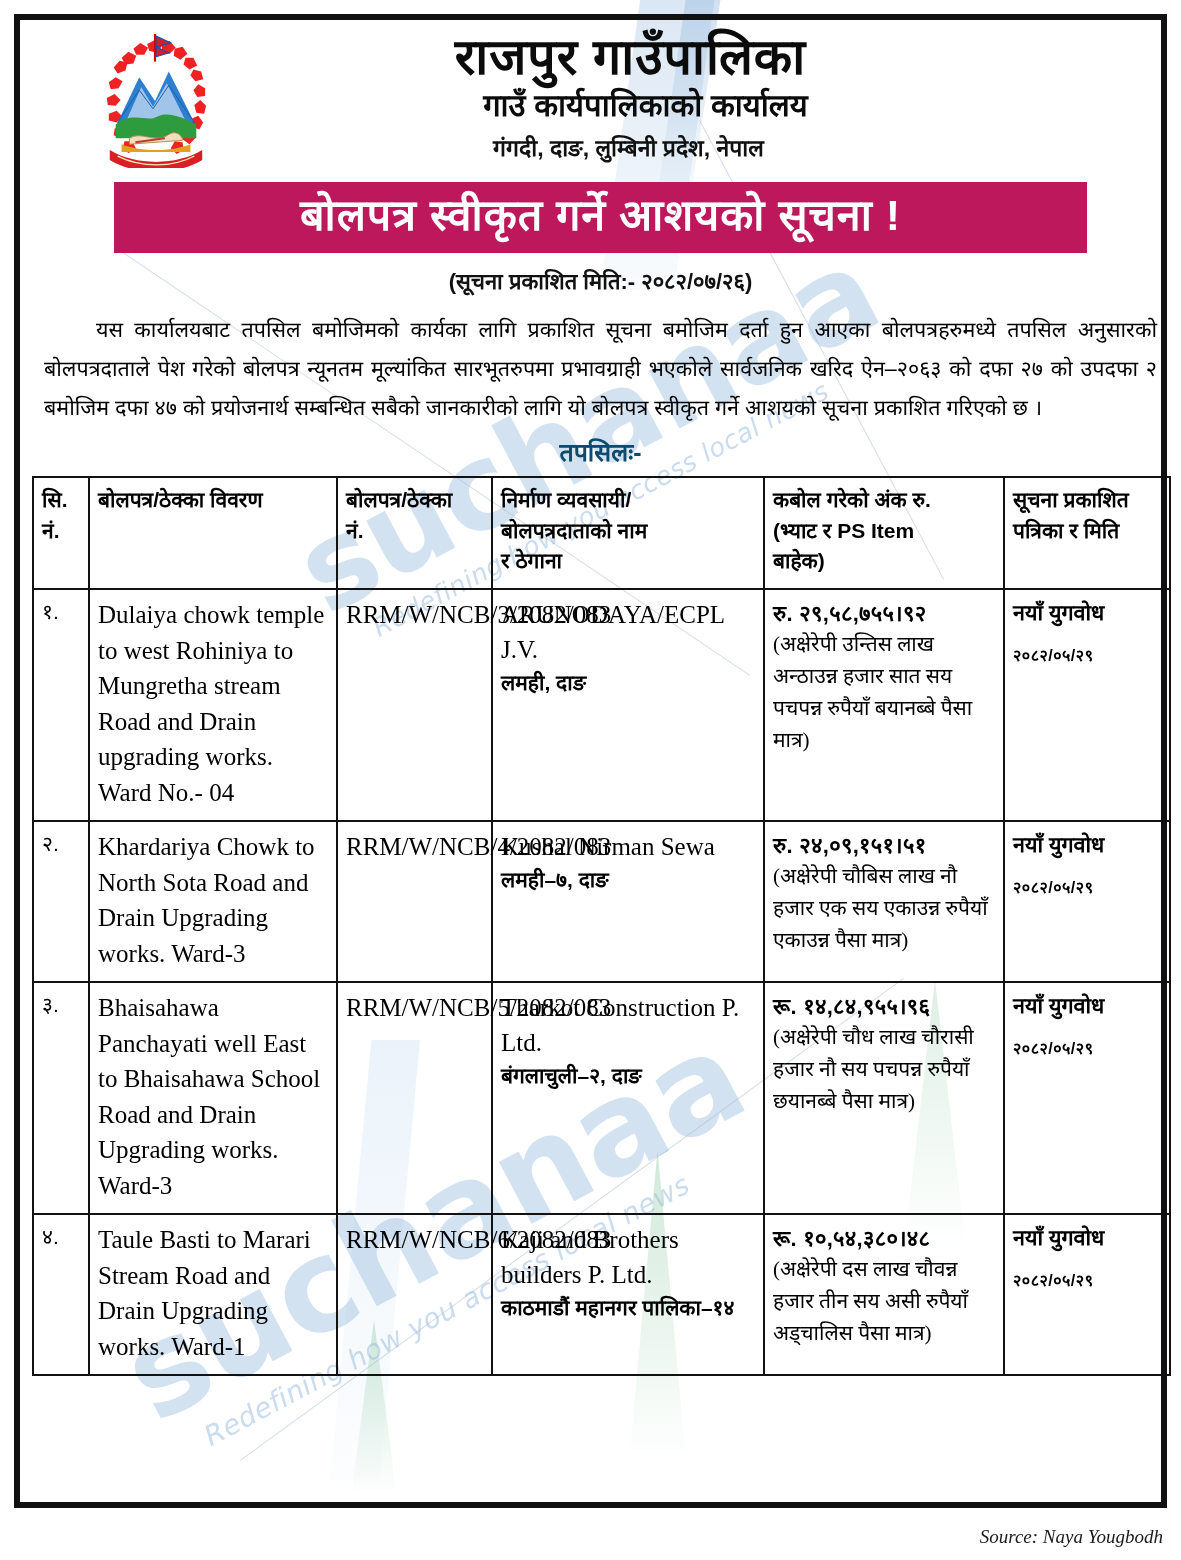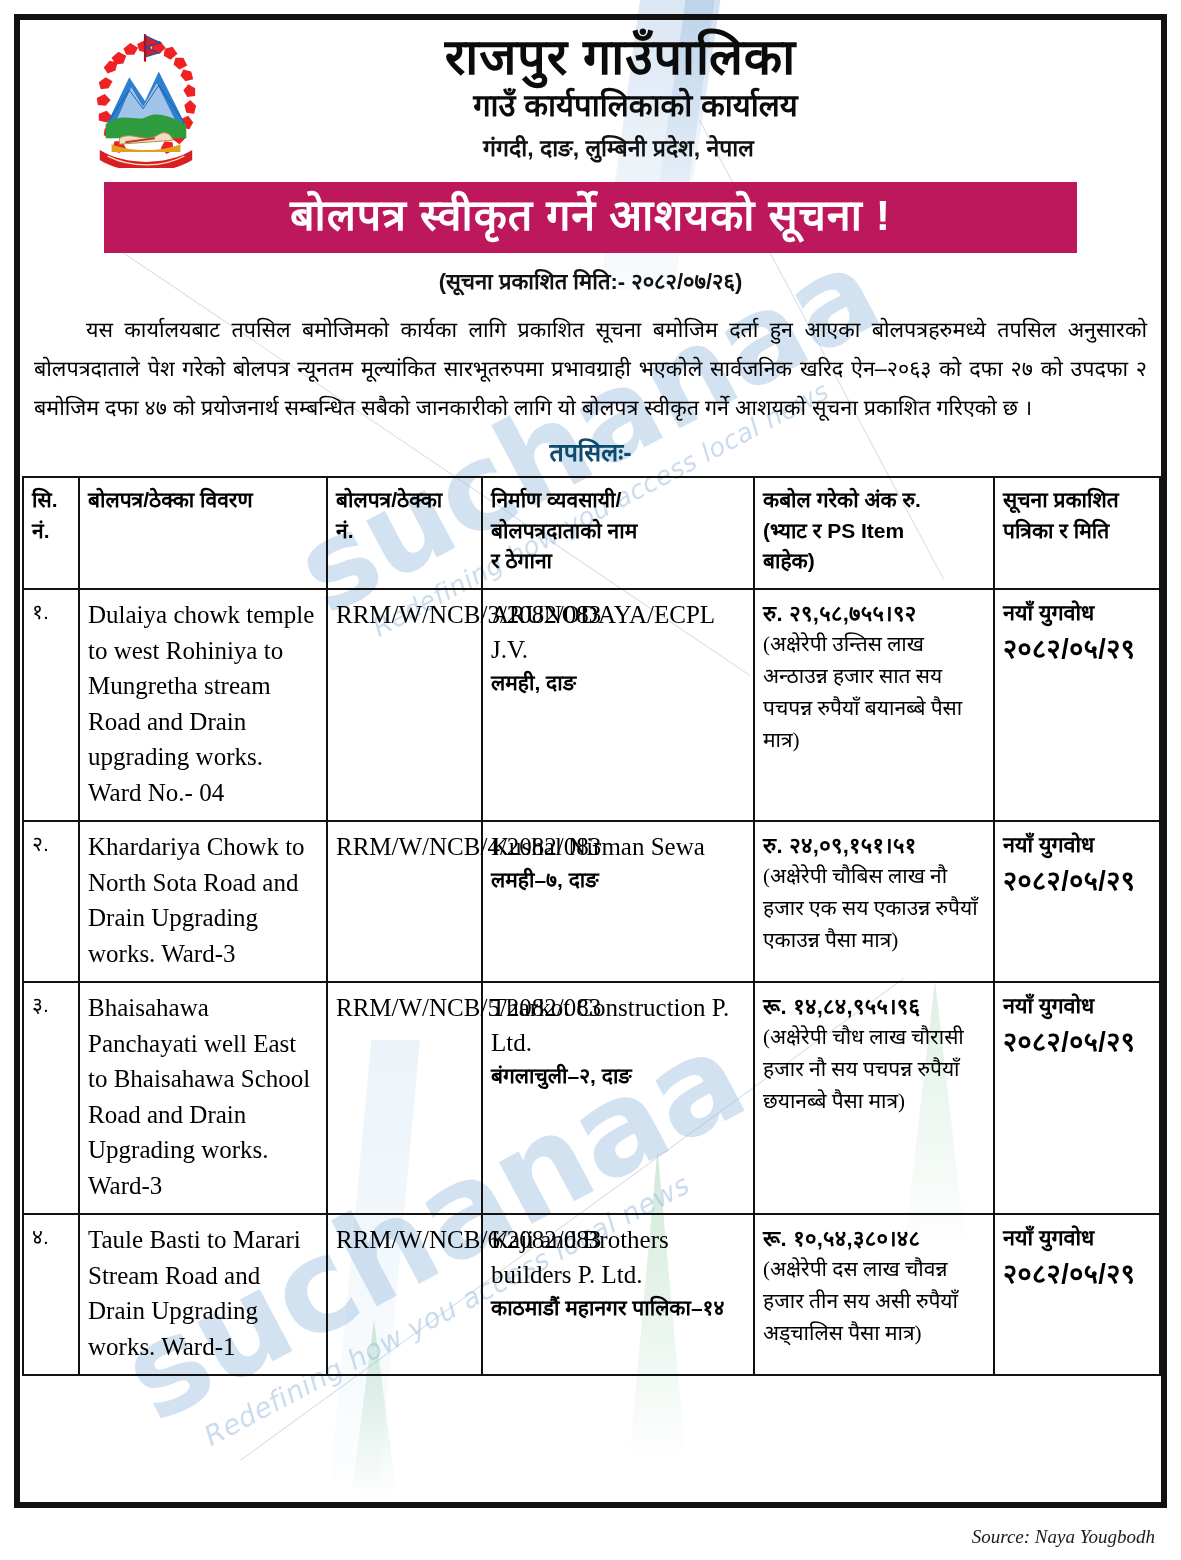--- a/index.html
+++ b/index.html
@@ -77,21 +77,21 @@
     position: absolute;
     left: 14px; top: 14px;
     width: 1153px; height: 1494px;
     border: 6px solid #111111;
     background: transparent;
     z-index: 2;
   }
 
   #page-content {
     position: absolute;
-    left: 20px; top: 20px;
+    left: 30px; top: 20px;
     width: 1141px;
     z-index: 3;
   }
 
   
   #letterhead {
     position: relative;
     padding: 10px 0 4px 0;
     text-align: center;
   }
@@ -242,40 +242,40 @@
   }
   td.pub .pub-paper {
     font-family: "Liberation Sans", "DejaVu Sans", sans-serif;
     font-weight: 700;
     font-size: 21.5px;
     display: block;
   }
   td.pub .pub-date {
     font-family: "Liberation Sans", "DejaVu Sans", sans-serif;
     font-weight: 700;
-    font-size: 27px;
-    display: block;
-    margin-top: 3px;
+    font-size: 16px;
+    display: block;
+    margin-top: 18px;
     letter-spacing: .5px;
   }
 
   
   #signature-block {
     text-align: right;
     padding: 30px 20px 0 0;
     font-family: "Liberation Sans", "DejaVu Sans", sans-serif;
     font-weight: 700;
     font-size: 27px;
     color: #0b0b0b;
   }
 
   
   #source-credit {
     position: absolute;
-    right: 26px; top: 1526px;
+    right: 18px; top: 1526px;
     font-family: "Liberation Serif", "DejaVu Serif", serif;
     font-style: italic;
     font-size: 19px;
     color: #1a1a1a;
     z-index: 4;
   }
 </style>
 </head>
 <body>
 

